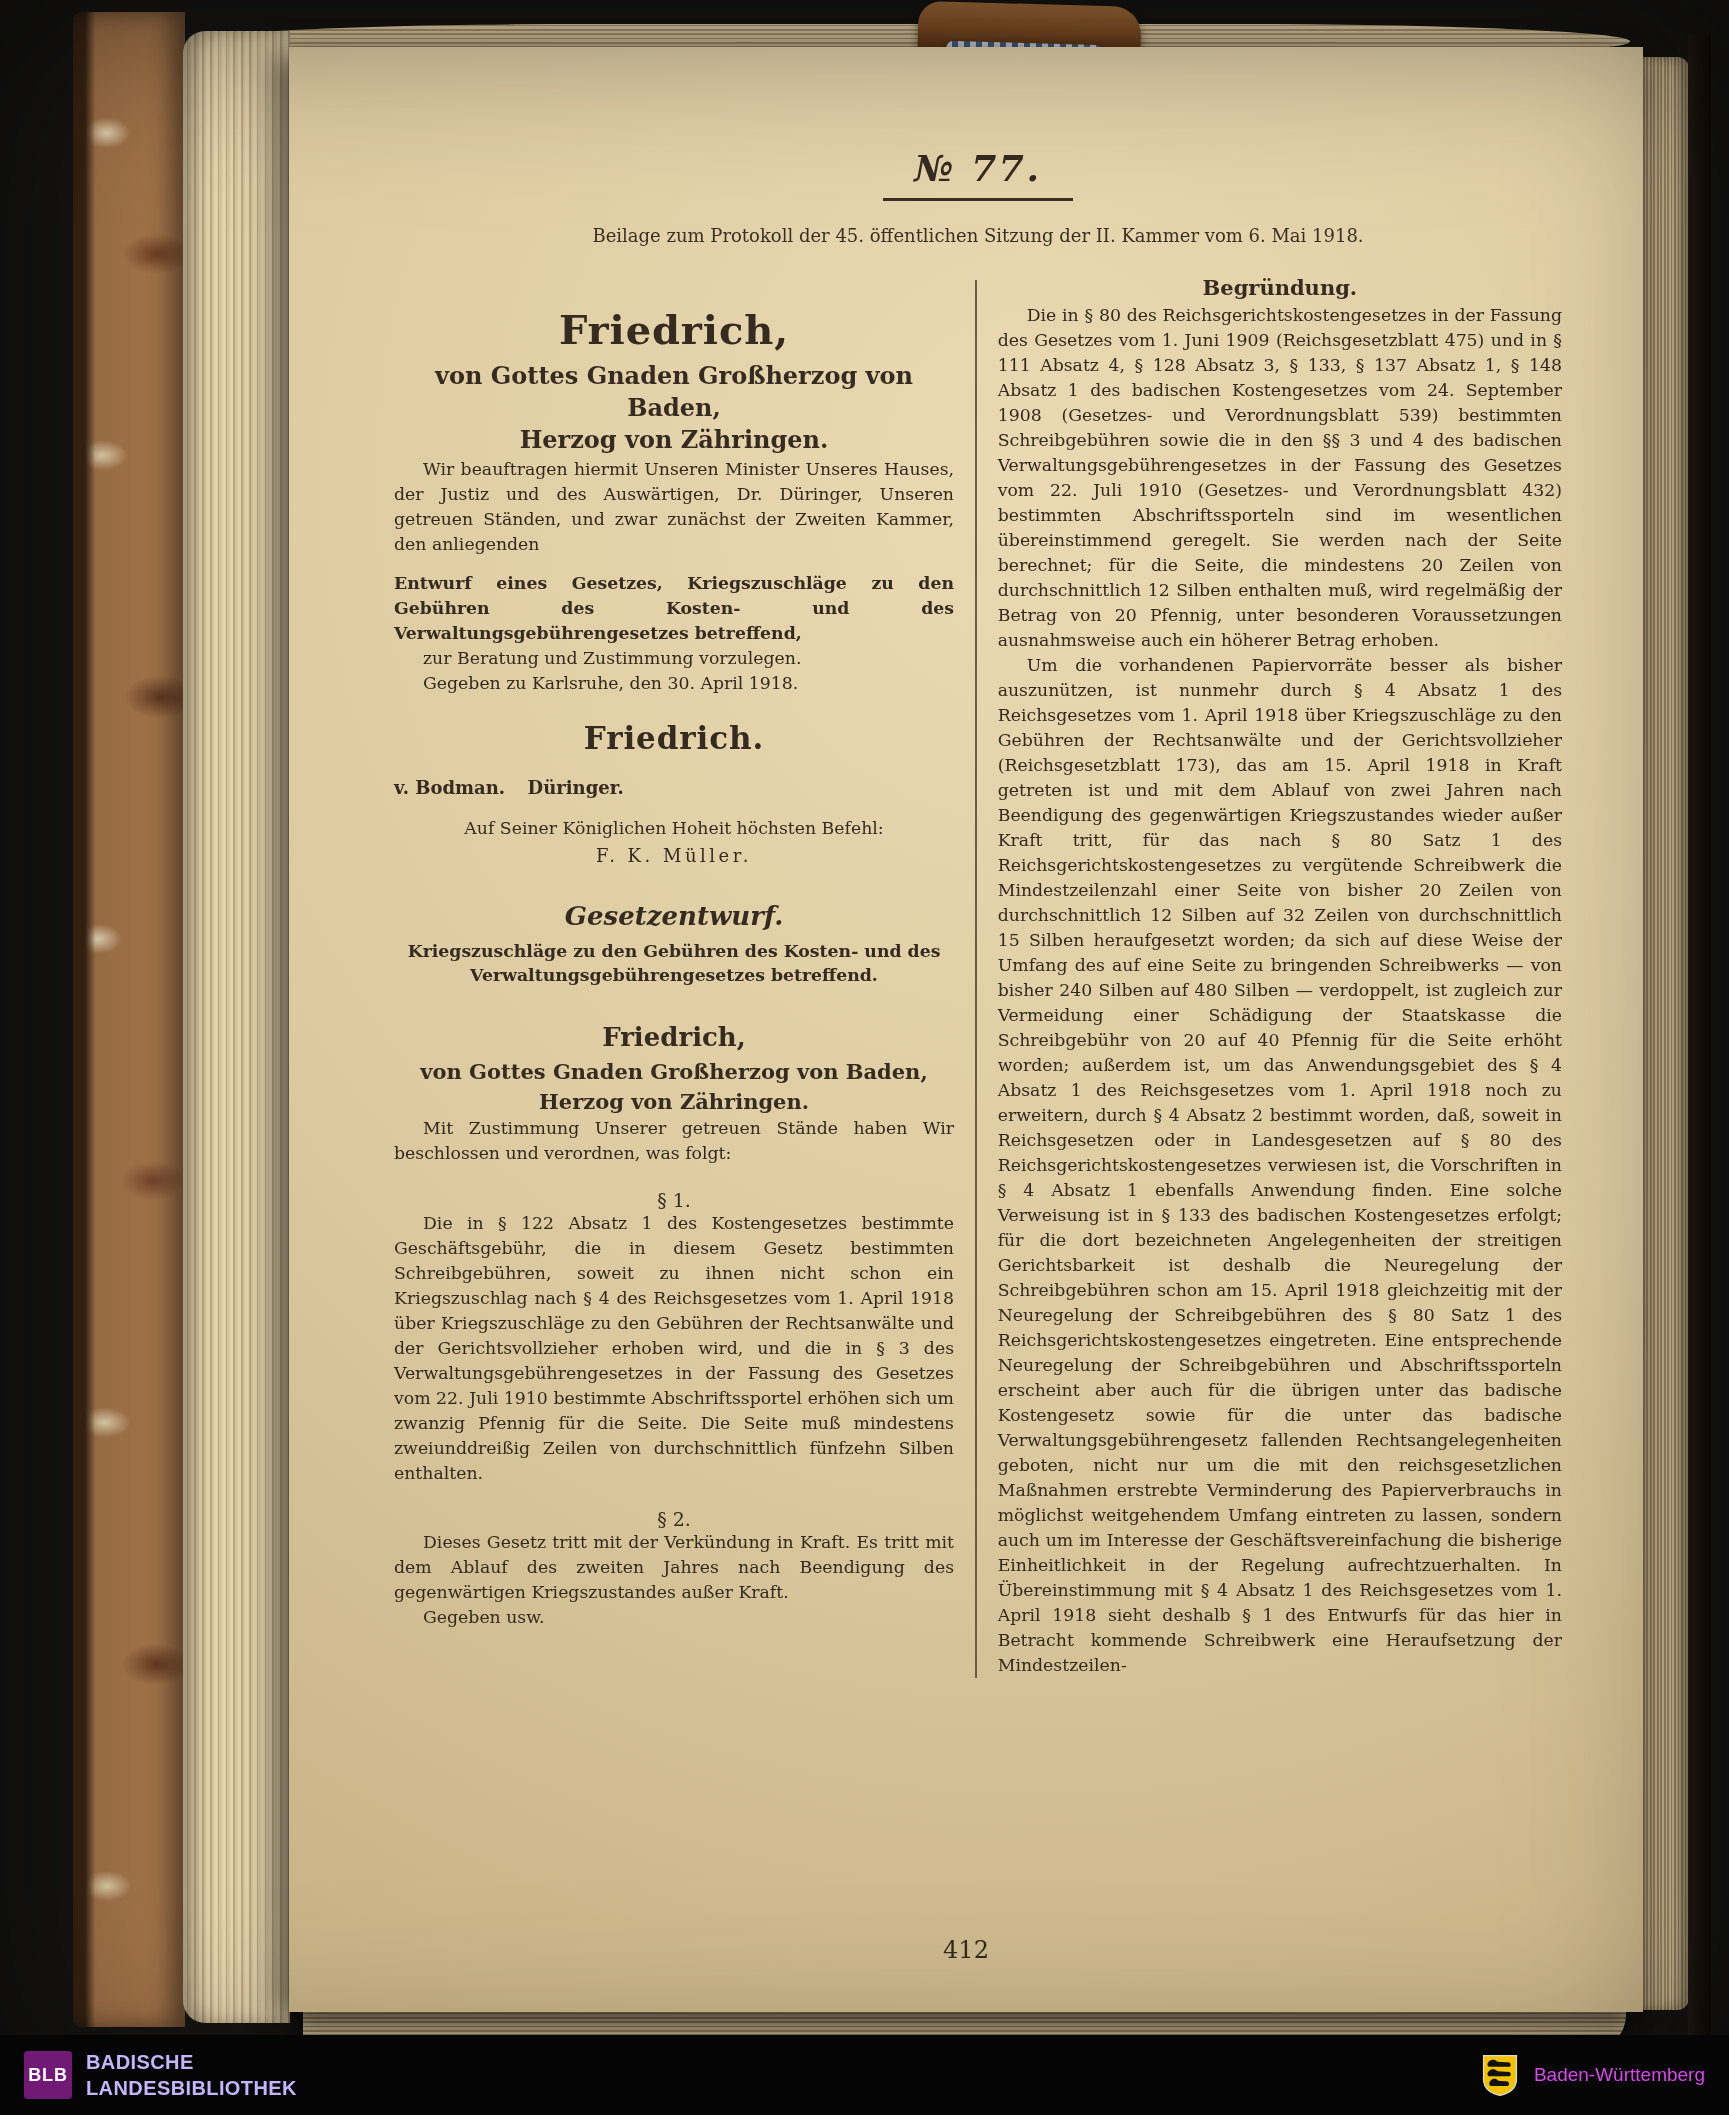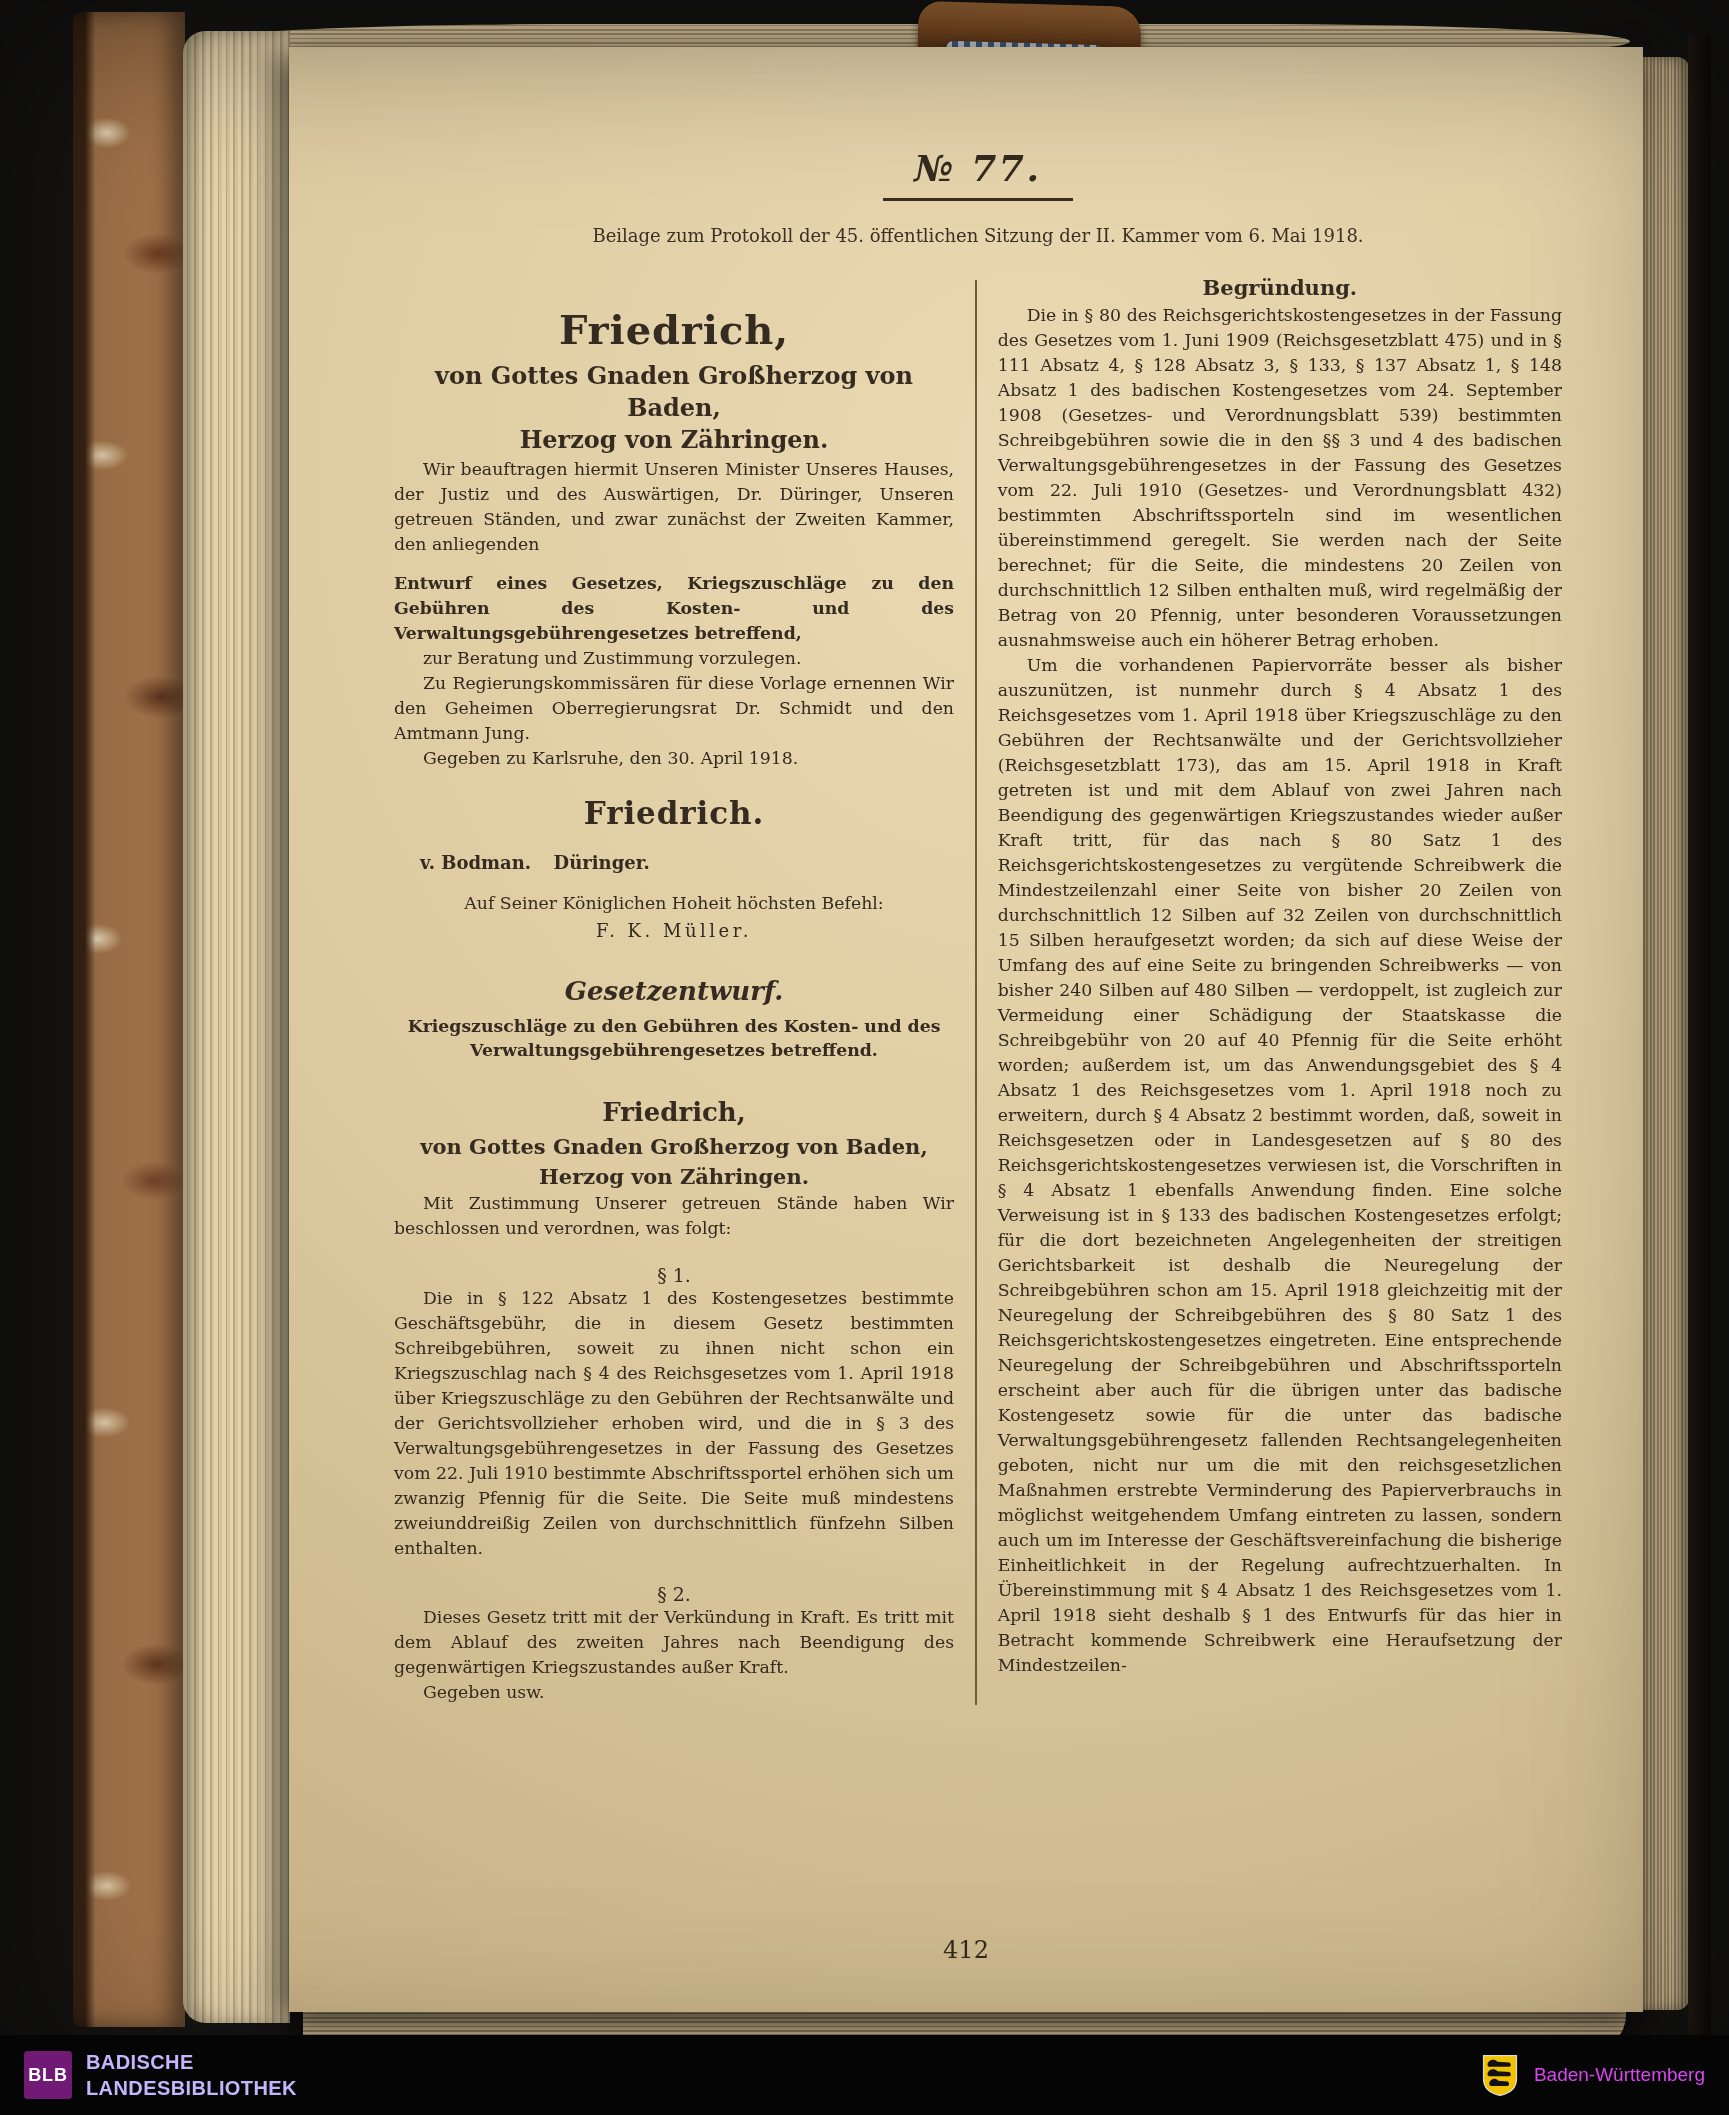--- a/index.html
+++ b/index.html
@@ -112,21 +112,21 @@
     text-align: justify; text-indent: 29px;
     color: #33291e;
   }
   .para-bold { font-weight: 700; text-indent: 0; text-align: justify; font-size: 17.3px; line-height: 25px; margin-top: 14px; }
 
   .h-friedrich { text-align: center; font-size: 40px; font-weight: 700; margin-top: 31px; letter-spacing: 0.9px; }
   .h-sub  { text-align: center; font-size: 24px; font-weight: 700; line-height: 1.35; margin-top: 7px; }
   .h-sub2 { text-align: center; font-size: 24px; font-weight: 700; line-height: 1.35; }
 
   .sig { text-align: center; font-size: 31px; font-weight: 700; margin-top: 24px; letter-spacing: 0.9px; }
-  .countersign { font-size: 18px; font-weight: 700; margin-top: 21px; margin-left: 26px; }
+  .countersign { font-size: 18px; font-weight: 700; margin-top: 21px; }
   .countersign .sep { display: inline-block; width: 22.5px; }
   .befehl { text-align: center; font-size: 17.3px; margin-top: 17.3px; line-height: 26px; }
   .mueller { text-align: center; font-size: 18px; letter-spacing: 3.5px; margin-top: 3.5px; }
 
   .law-title { text-align: center; font-size: 26px; font-weight: 700; margin-top: 35px; font-style: italic; }
   .law-sub   { text-align: center; font-size: 17.3px; font-weight: 700; line-height: 24px; margin-top: 8.6px; }
   .law-head1 { text-align: center; font-size: 26px; font-weight: 700; margin-top: 35px; }
   .law-head2 { text-align: center; font-size: 21px; font-weight: 700; line-height: 1.4; margin-top: 5.2px; }
   .law-head3 { text-align: center; font-size: 21px; font-weight: 700; line-height: 1.4; }
 
@@ -187,21 +187,20 @@
       <div class="columns">
 
         <div class="col-left">
           <div class="h-friedrich">Friedrich,</div>
           <div class="h-sub">von Gottes Gnaden Großherzog von Baden,</div>
           <div class="h-sub2">Herzog von Zähringen.</div>
 
           <div class="para">Wir beauftragen hiermit Unseren Minister Unseres Hauses, der Justiz und des Auswärtigen, Dr. Düringer, Unseren getreuen Ständen, und zwar zunächst der Zweiten Kammer, den anliegenden</div>
           <div class="para-bold">Entwurf eines Gesetzes, Kriegszuschläge zu den Gebühren des Kosten- und des Verwaltungsgebührengesetzes betreffend,</div>
           <div class="para">zur Beratung und Zustimmung vorzulegen.</div>
-          <div class="para">Zu Regierungskommissären für diese Vorlage ernennen Wir den Geheimen Oberregierungsrat Dr. Schmidt und den Amtmann Jung.</div>
           <div class="para">Gegeben zu Karlsruhe, den 30. April 1918.</div>
 
           <div class="sig">Friedrich.</div>
           <div class="countersign">
             <span>v. Bodman.</span><span class="sep"></span><span>Düringer.</span>
           </div>
           <div class="befehl">Auf Seiner Königlichen Hoheit höchsten Befehl:</div>
           <div class="mueller">F. K. Müller.</div>
 
           <div class="law-title">Gesetzentwurf.</div>

